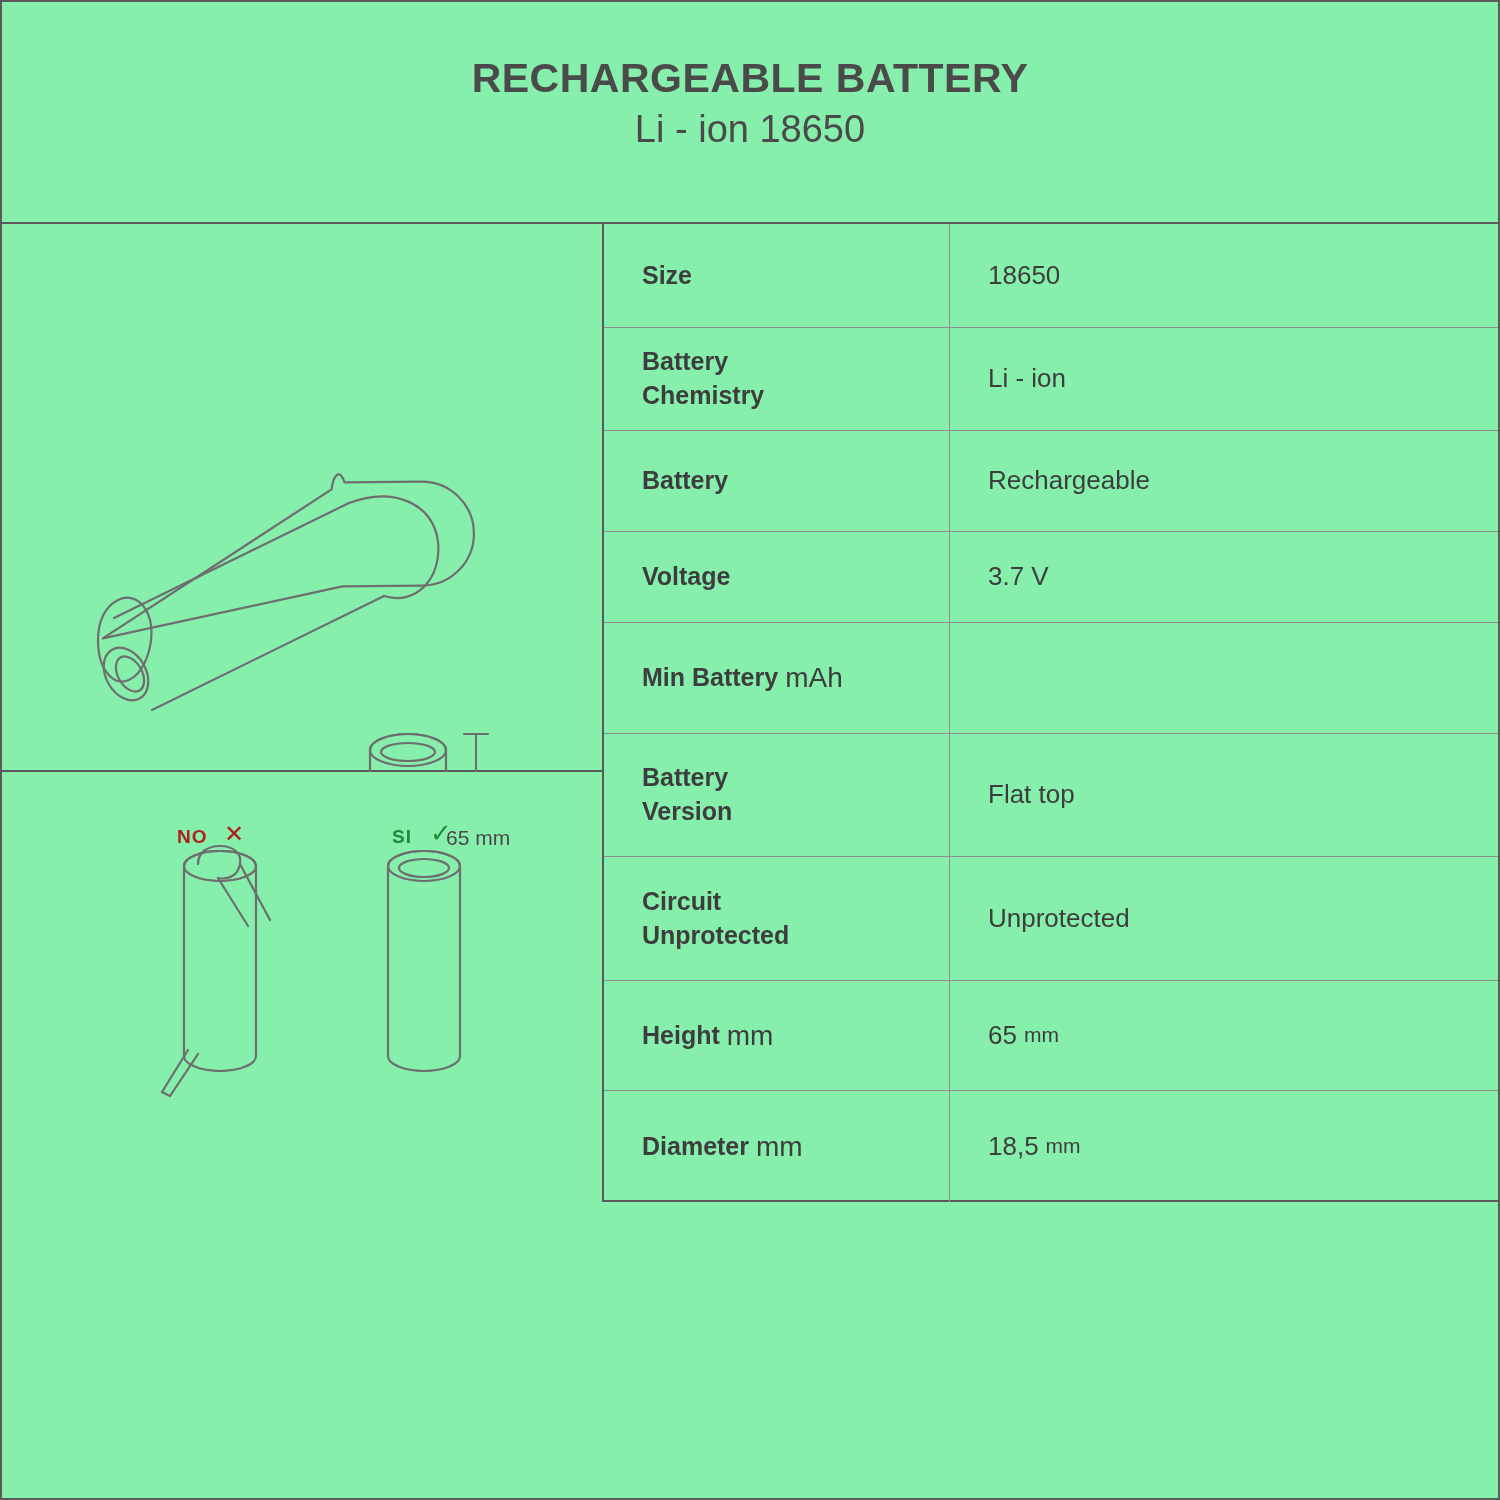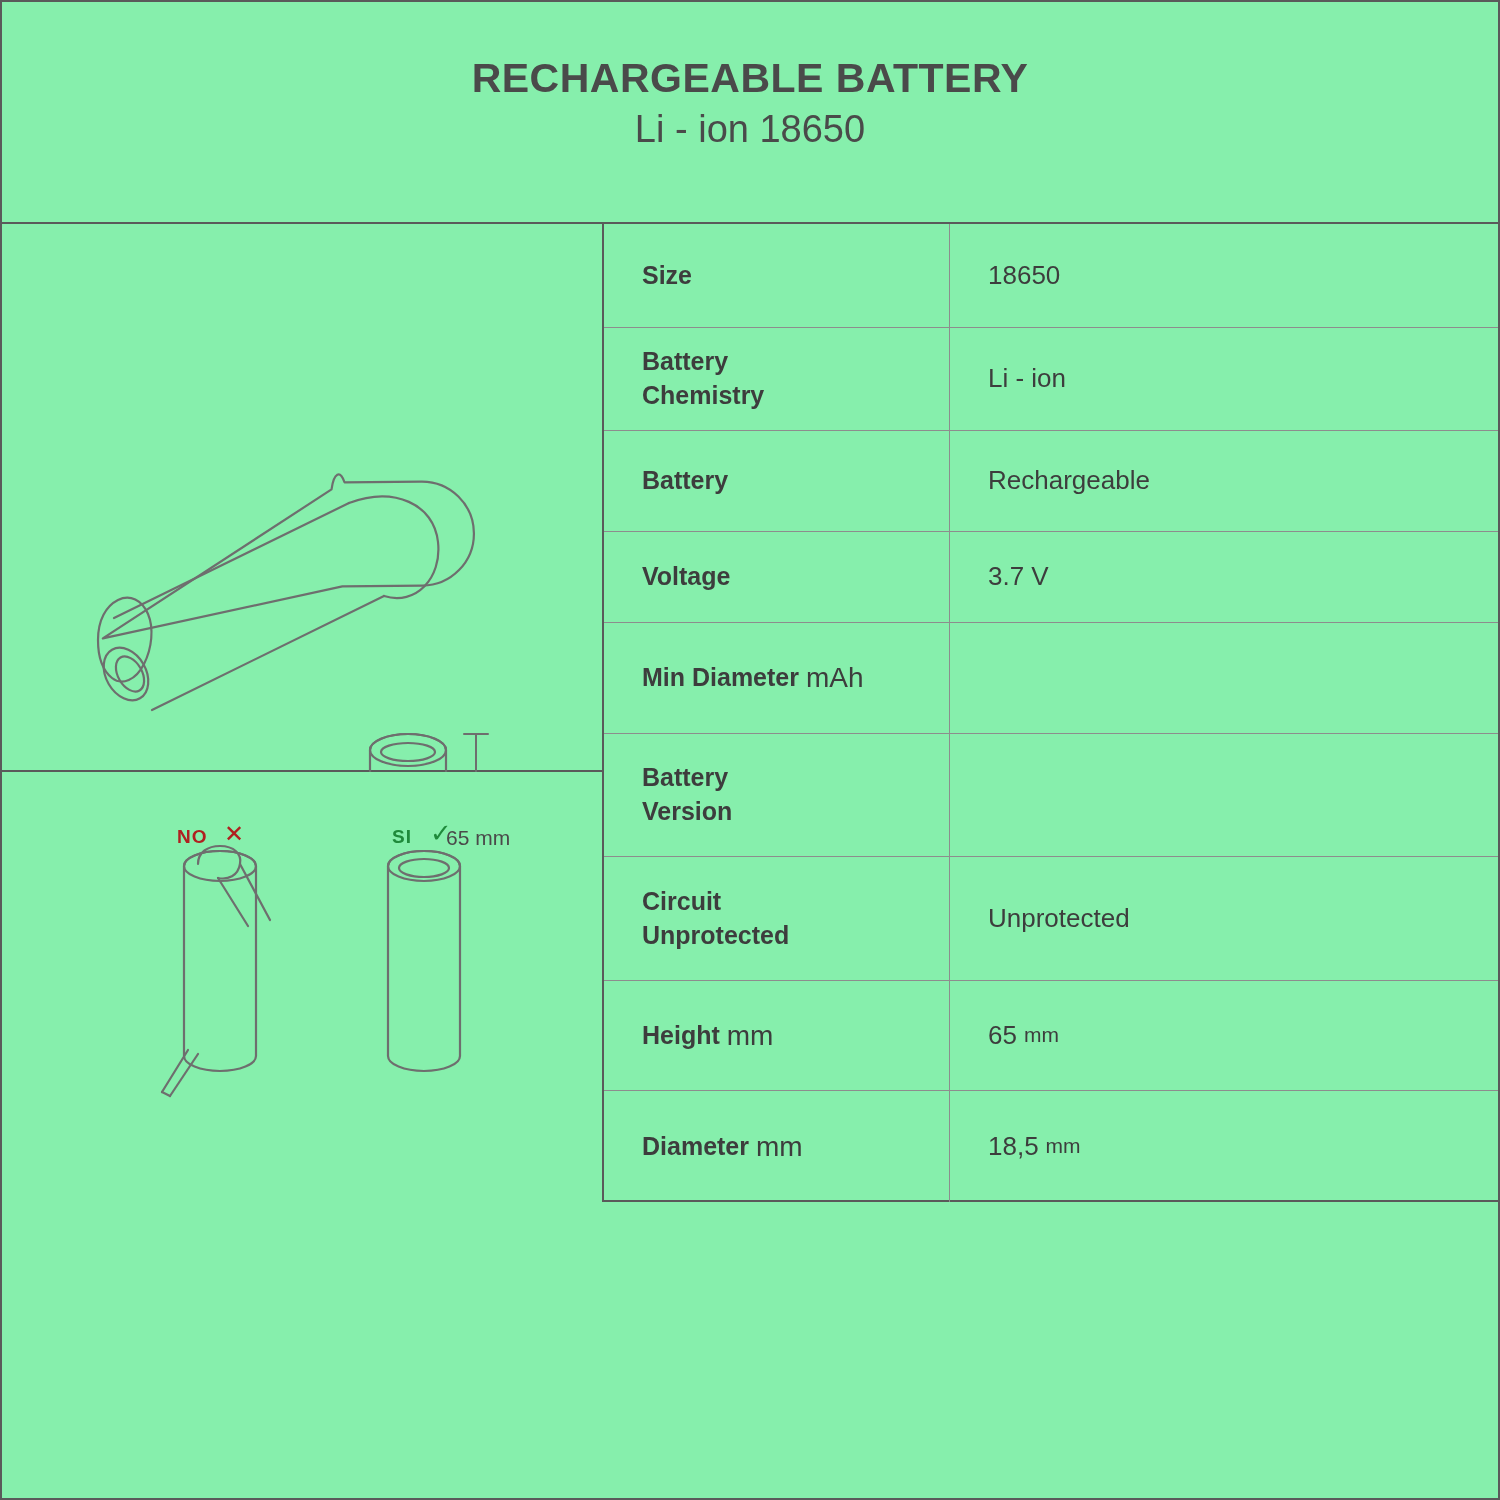--- a/index.html
+++ b/index.html
@@ -308,31 +308,35 @@
           <span class="unit"></span>
       </div>
       <div class="spec-val">
         <span>3.7 V</span>
           <span class="unit"></span>
       </div>
     </div>
 
     <div class="spec-row" style="height:111px">
       <div class="spec-key">
-        <span class="k-two-line">Min Diameter</span>
+        <span class="k-two-line">Min Battery</span>
           <span class="unit">mAh</span>
       </div>
     </div>
 
     <div class="spec-row" style="height:123px">
       <div class="spec-key">
         <span class="k-two-line">Battery
 Version</span>
           <span class="unit"></span>
       </div>
+      <div class="spec-val">
+        <span>Flat top</span>
+          <span class="unit"></span>
+      </div>
     </div>
 
     <div class="spec-row" style="height:124px">
       <div class="spec-key">
         <span class="k-two-line">Circuit
 Unprotected</span>
           <span class="unit"></span>
       </div>
       <div class="spec-val">
         <span>Unprotected</span>

